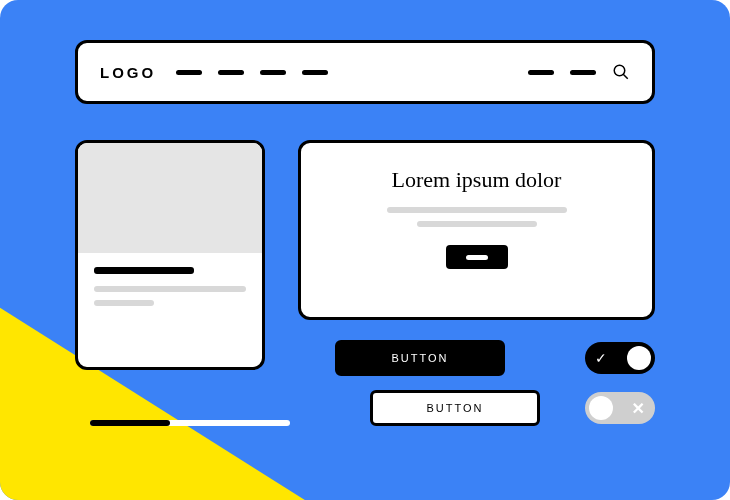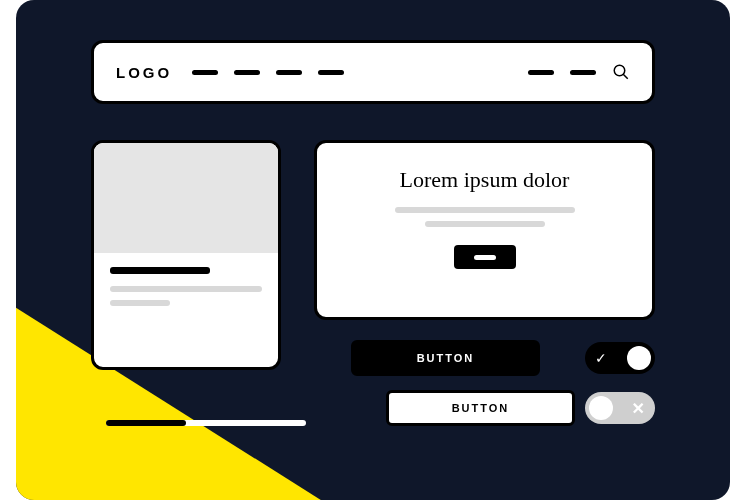--- a/index.html
+++ b/index.html
@@ -7,24 +7,23 @@
     width: 730px;
     height: 500px;
     background: #fff;
     font-family: Arial, Helvetica, sans-serif;
     position: relative;
     overflow: hidden;
   }
   .canvas {
     position: absolute;
     inset: 0;
-    background: #0f172a;
+    background: #3b82f6;
     border-radius: 18px;
     overflow: hidden;
-    margin-left: 16px;
   }
   .yellow-triangle {
     position: absolute;
     left: -60px;
     bottom: -60px;
     width: 0;
     height: 0;
     border-left: 0 solid transparent;
     border-right: 460px solid transparent;
     border-bottom: 290px solid #ffe600;
@@ -115,24 +114,24 @@
     margin-top: 10px;
     width: 62px; height: 24px;
     background: #000; border-radius: 4px;
     display: flex; align-items: center; justify-content: center;
   }
   .hero .cta .dash { width: 22px; height: 5px; background: #fff; border-radius: 3px; }
 
   
   .btn {
     position: absolute;
-    width: 189px; height: 36px;
+    width: 170px; height: 36px;
     border-radius: 6px;
     display: flex; align-items: center; justify-content: center;
-    font-size: 11px; font-weight: 700; letter-spacing: 2px;
+    font-size: 11px; font-weight: 400; letter-spacing: 2px;
     border: 3px solid #000;
   }
   .btn.primary { background: #000; color: #fff; top: 340px; left: 335px; }
   .btn.secondary { background: #fff; color: #000; top: 390px; left: 370px; }
 
   
   .toggle {
     position: absolute;
     width: 70px; height: 32px;
     border-radius: 16px;

